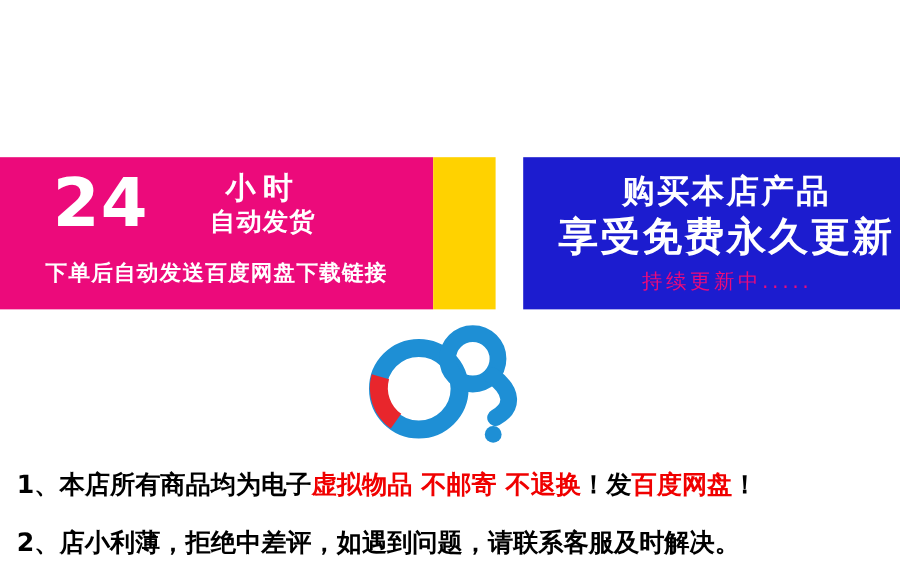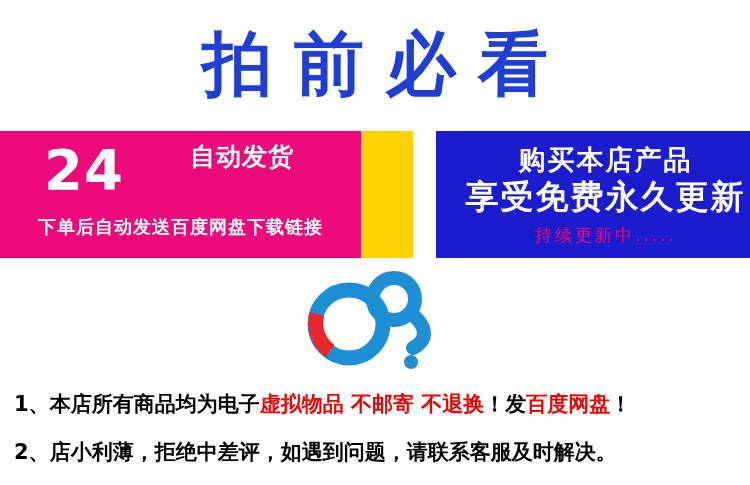--- a/index.html
+++ b/index.html
@@ -80,26 +80,25 @@
   }
   .hours-line1 {
     font-size: 25px;
     font-weight: bold;
     font-family: "DejaVu Sans", sans-serif;
     letter-spacing: 6px;
     line-height: 31px;
     padding-left: 13px;
   }
   .hours-line2 {
-    font-size: 25px;
-    font-weight: bold;
-    font-family: Liberation Sans, sans-serif;
+    font-size: 21px;
+    font-weight: bold;
+    font-family: Liberation Mono, monospace;
     letter-spacing: 1px;
     line-height: 31px;
-    margin-left: 15px;
   }
   .pink-sub {
     position: absolute;
     left: 0;
     top: 84px;
     width: 361px;
     text-align: center;
     font-size: 18px;
     font-weight: bold;
     font-family: "DejaVu Sans", sans-serif;
@@ -210,28 +209,26 @@
   .red { color: #f00000; font-family: Liberation Mono, monospace; }
   .note-num {
     font-family: "DejaVu Sans", sans-serif;
   }
 </style>
 </head>
 <body>
 
 <div class="banner">
 
-  <div class="title-area">
-    <div class="title-text">拍前必看</div>
-  </div>
 
   <div class="pink-panel">
     <div class="pink-row">
       <div class="big-24">24</div>
       <div class="hours-stack">
+        <div class="hours-line1">小时</div>
         <div class="hours-line2">自动发货</div>
       </div>
     </div>
     <div class="pink-sub">下单后自动发送百度网盘下载链接</div>
   </div>
 
   <div class="yellow-panel"></div>
 
   <div class="blue-panel">
     <div class="blue-line1">购买本店产品</div>

